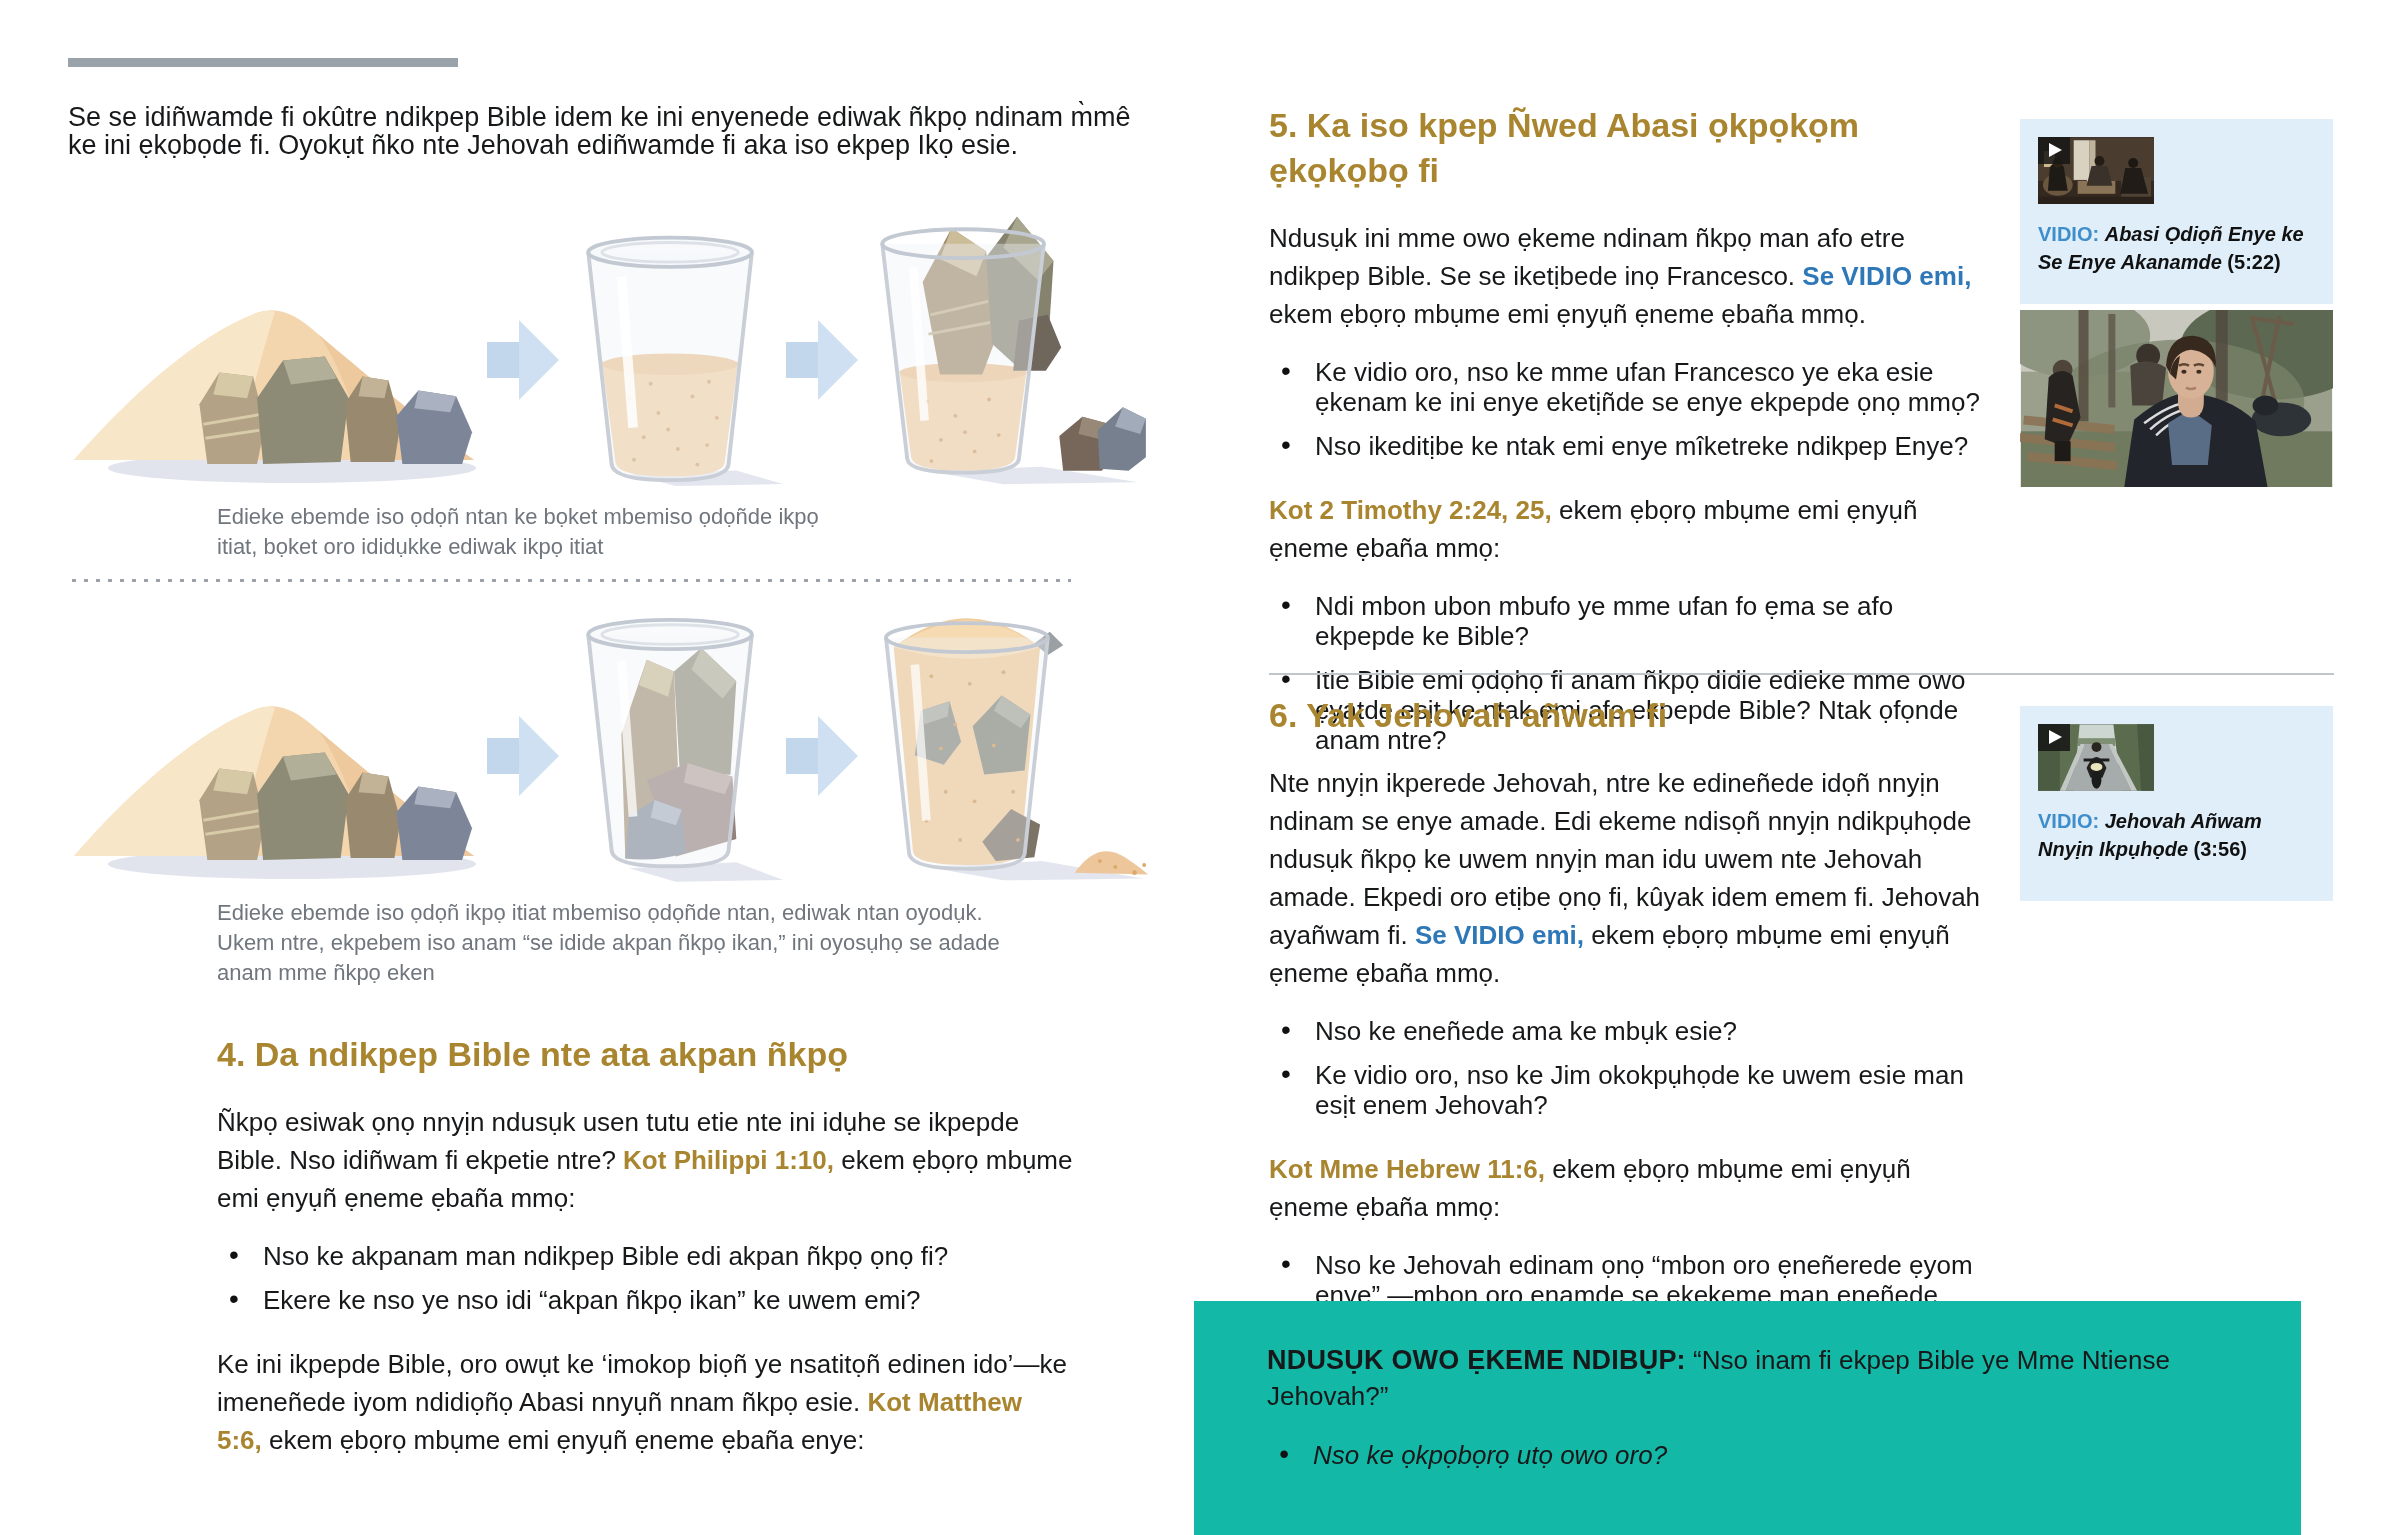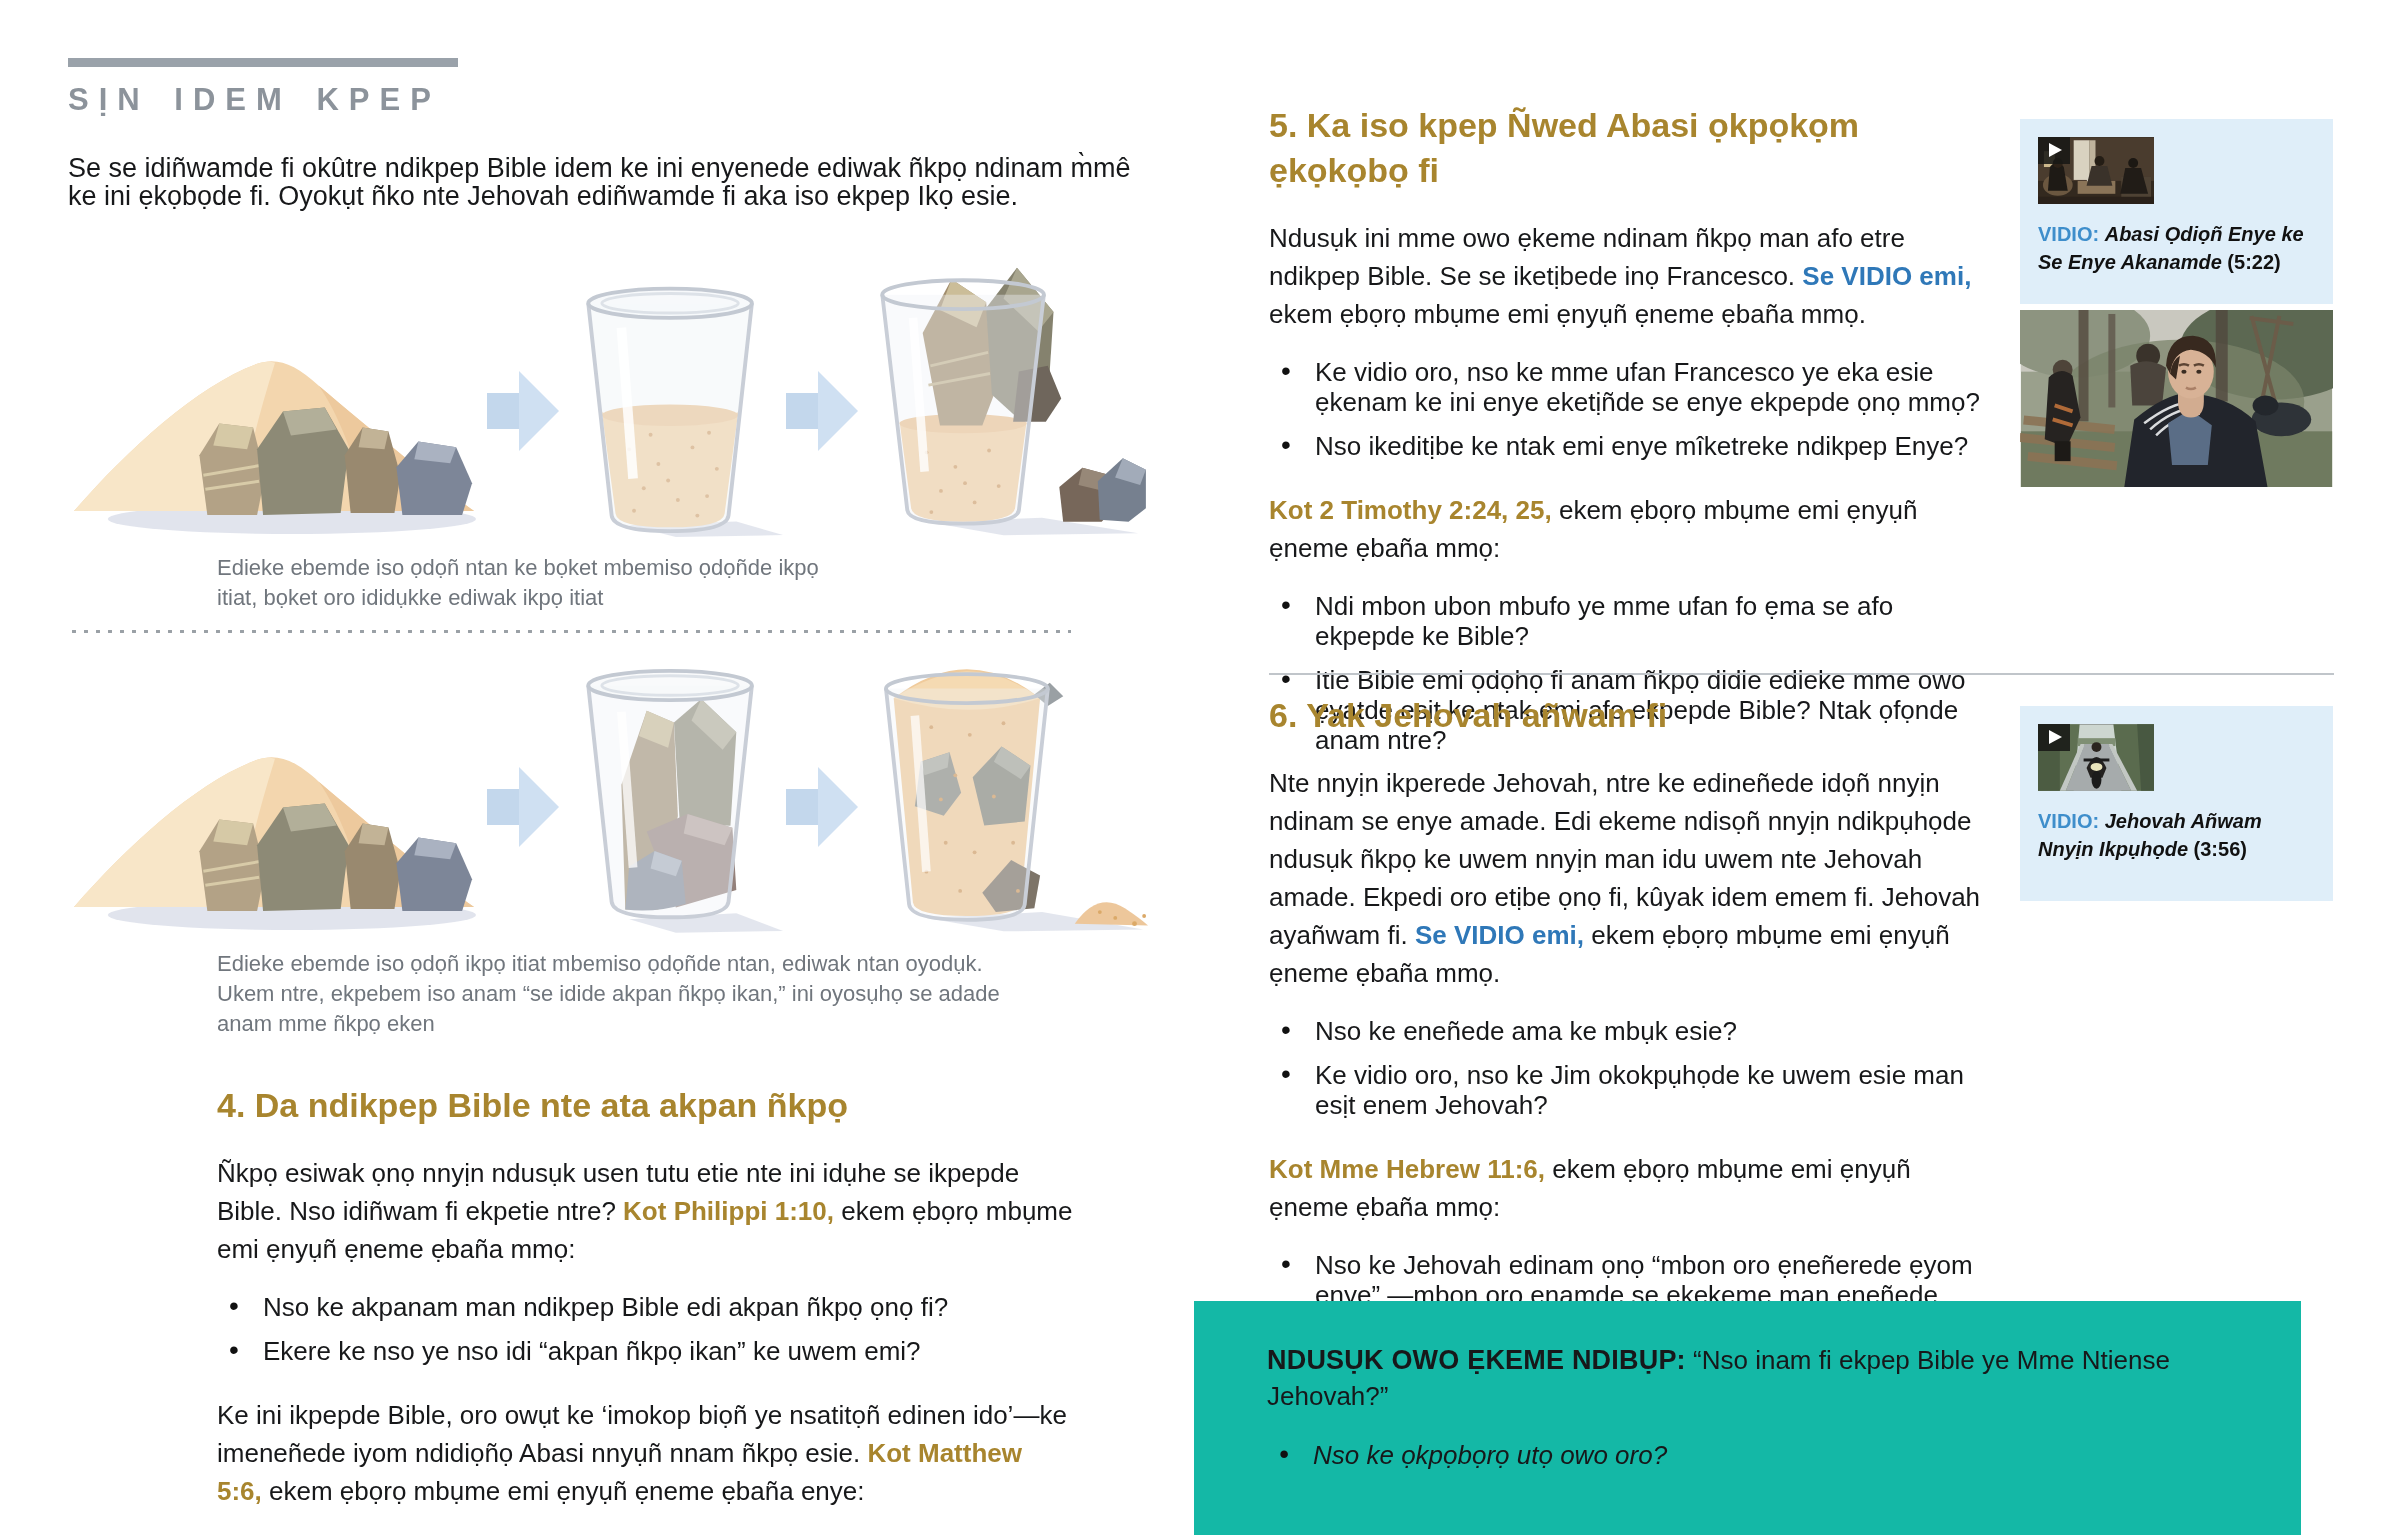--- a/index.html
+++ b/index.html
@@ -59,21 +59,20 @@
   .footer-box ul.blist{margin-top:20px;}
   .footer-box ul.blist li{margin-bottom:8px;font-style:italic;}
 </style>
 </head>
 <body>
 
 <div class="page">
 
   <div class="col-left">
     <div class="kicker-bar"></div>
-    <h2 class="kicker">SỊN IDEM KPEP</h2>
     <p class="intro">Se se idiñwamde fi okûtre ndikpep Bible idem ke ini enyenede ediwak ñkpọ ndinam m̀mê ke ini ẹkọbọde fi. Oyokụt ñko nte Jehovah ediñwamde fi aka iso ekpep Ikọ esie.</p>
 
     <div class="fig-row row1">
       <svg width="418" height="239" viewBox="0 0 420 240">
         <ellipse cx="225" cy="220" rx="185" ry="15" fill="#c9cede" opacity="0.55"></ellipse>
         <path d="M6 212 C60 150 130 86 190 64 C210 57 228 64 252 86 C306 132 372 186 408 212 Z" fill="#f3d6ae"></path>
         <path d="M6 212 C60 150 130 86 190 64 C196 62 202 61 208 63 C190 120 178 170 172 212 Z" fill="#f8e6c8"></path>
         <path d="M252 86 C306 132 372 186 408 212 L300 212 C290 160 272 115 252 86 Z" fill="#edc99d"></path>
         <path d="M140 216 L132 156 L152 124 L186 128 L198 176 L190 216 Z" fill="#b3a286"></path>
         <path d="M152 124 L186 128 L180 150 L146 146 Z" fill="#d6c9a6"></path>

